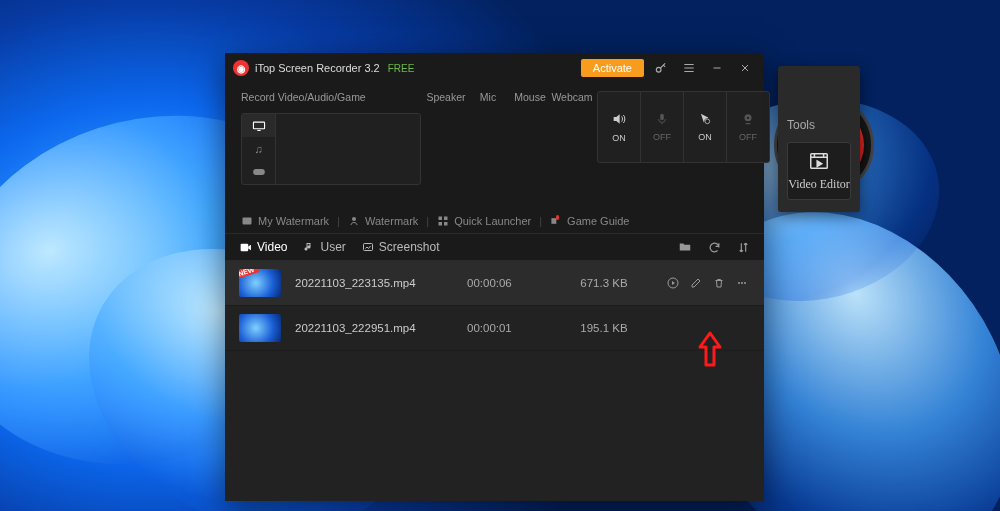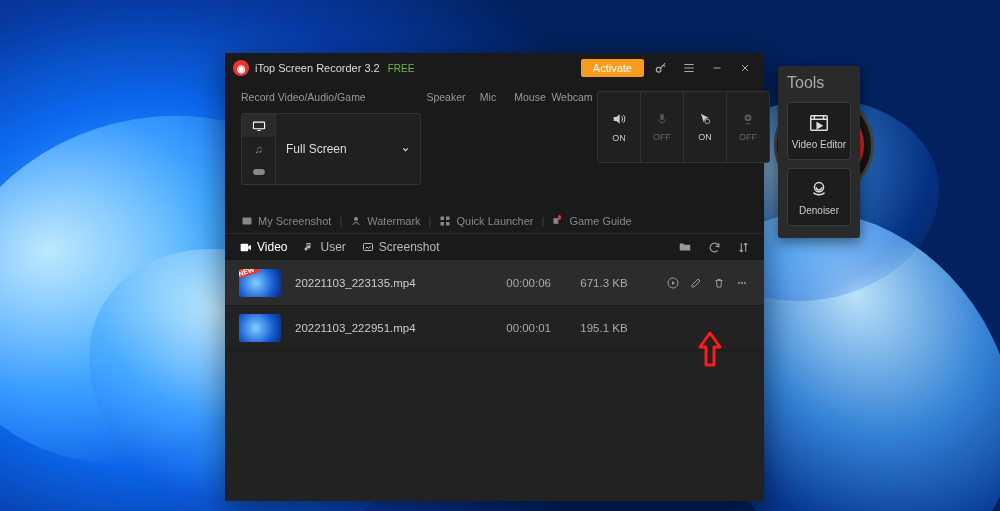--- a/index.html
+++ b/index.html
@@ -113,44 +113,44 @@
   .file-row.hl { background: #2c2c2c; }
   .thumb {
     width: 42px; height: 28px; border-radius: 2px; position: relative; overflow: hidden;
     background: radial-gradient(circle at 40% 50%, #7fd0ff, #1a5ed6 60%, #072a70);
   }
   .new-badge {
     position: absolute; top: -2px; left: -6px; background: #e33; color: #fff;
     font-size: 7px; padding: 1px 5px; transform: rotate(-18deg); font-weight: bold;
   }
   .fcol-name { width: 158px; white-space: nowrap; overflow: hidden; text-overflow: ellipsis; }
-  .fcol-dur { width: 84px; text-align: right; color: #aaa; }
+  .fcol-dur { width: 84px; text-align: left; color: #aaa; }
   .fcol-size { width: 78px; text-align: center; color: #aaa; }
   .fcol-actions { flex: 1; display: flex; gap: 9px; justify-content: flex-end; color: #999; }
   .fa { cursor: pointer; width: 14px; text-align: center; }
 
   .red-arrow {
     position: absolute; left: 472px; top: 70px; width: 26px; height: 36px;
     pointer-events: none;
   }
 
   .tools-panel {
     position: absolute; left: 778px; top: 66px; width: 82px;
     background: #2a2a2a; padding: 8px 9px 12px 9px; border-radius: 3px;
     display: flex; flex-direction: column; gap: 8px; color: #ccc;
     box-shadow: 0 4px 14px rgba(0,0,0,0.5);
   }
-  .tools-title { font-size: 16px; color: #aaa; margin-bottom: 2px; }
+  .tools-title { font-size: 12px; color: #aaa; margin-bottom: 2px; margin-top: 44px; }
   .tool-cell {
     background: #1d1d1d; border: 1px solid #3a3a3a; border-radius: 3px;
     height: 58px; display: flex; flex-direction: column; align-items: center; justify-content: center;
     gap: 5px; cursor: pointer;
   }
   .tool-ico { font-size: 18px; color: #ddd; }
-  .tool-label { font-size: 10px; color: #ccc; }
+  .tool-label { font-size: 12px; color: #ccc; font-family: Liberation Serif, serif; }
 
   svg { display: block; }
 </style>
 </head>
 <body>
 
 <div class="desktop-bg">
   <div class="petal p1"></div>
     <div class="petal p2"></div>
     <div class="petal p3"></div>
@@ -199,28 +199,20 @@
                 <path d="M9 17h6"></path>
               </svg>
           </div>
           <div class="mode-i">♫</div>
           <div class="mode-i">
             <svg width="14" height="10" viewBox="0 0 24 16" fill="currentColor">
                 <rect x="2" y="3" width="20" height="10" rx="5"></rect>
               </svg>
           </div>
         </div>
-        <div class="mode-select">
-          <span>Full Screen</span>
-          <span>
-            <svg width="9" height="9" viewBox="0 0 24 24" fill="none" stroke="currentColor" stroke-width="3">
-                <path d="M6 9l6 6 6-6"></path>
-              </svg>
-          </span>
-        </div>
       </div>
     </div>
 
     <div class="toggle-group">
       <div class="toggle-labels">
         <span>Speaker</span>
         <span>Mic</span>
         <span>Mouse</span>
         <span>Webcam</span>
       </div>
@@ -274,21 +266,21 @@
     </div>
   </div>
 
   <div class="nav-links">
     <div class="nav-item">
       <span class="nav-ico">
         <svg width="12" height="12" viewBox="0 0 24 24" fill="currentColor">
             <rect x="3" y="5" width="18" height="14" rx="2"></rect>
           </svg>
       </span>
-      <span>My Screenshot</span>
+      <span>My Watermark</span>
     </div>
     <span class="nav-sep">|</span>
     <div class="nav-item">
       <span class="nav-ico">
         <svg width="12" height="12" viewBox="0 0 24 24" fill="currentColor">
             <circle cx="12" cy="8" r="4"></circle>
             <path d="M6 20c0-3 3-5 6-5s6 2 6 5" fill="none" stroke="currentColor" stroke-width="2"></path>
           </svg>
       </span>
       <span>Watermark</span>
@@ -415,23 +407,13 @@
   <div class="tool-cell">
     <div class="tool-ico">
       <svg width="22" height="22" viewBox="0 0 24 24" fill="none" stroke="currentColor" stroke-width="1.6">
           <rect x="3" y="4" width="18" height="16" rx="1"></rect>
           <path d="M3 8h18M7 4v4M17 4v4"></path>
           <path d="M10 12l5 3-5 3z" fill="currentColor"></path>
         </svg>
     </div>
     <div class="tool-label">Video Editor</div>
   </div>
-  <div class="tool-cell">
-    <div class="tool-ico">
-      <svg width="22" height="22" viewBox="0 0 24 24" fill="none" stroke="currentColor" stroke-width="1.6">
-          <circle cx="12" cy="10" r="5"></circle>
-          <path d="M9 10c0 4 6 4 6 0"></path>
-          <path d="M6 16c2 3 10 3 12 0"></path>
-        </svg>
-    </div>
-    <div class="tool-label">Denoiser</div>
-  </div>
 </div>
 
 </body></html>

